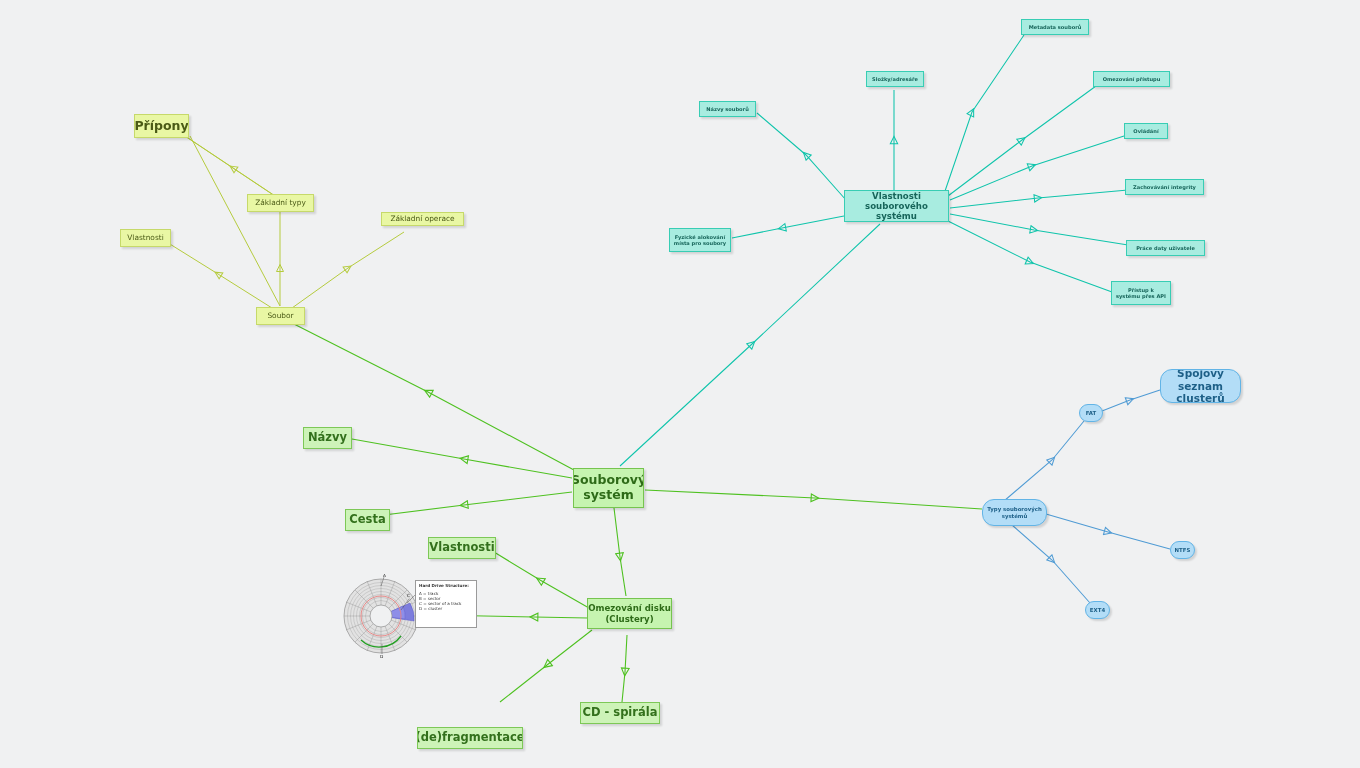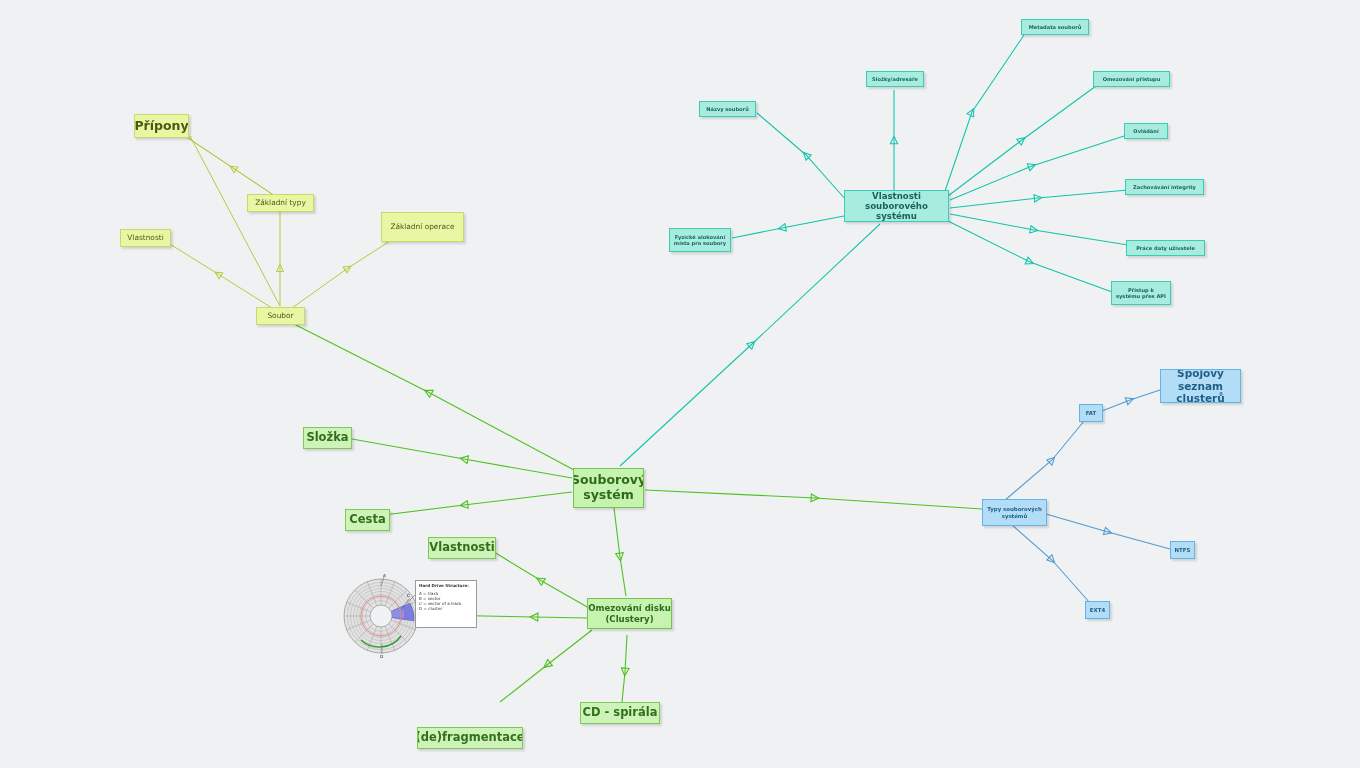--- a/index.html
+++ b/index.html
@@ -33,21 +33,21 @@
     border-width: 1px;
     box-shadow: 2px 2px 2px rgba(0,0,0,0.13);
     white-space: pre-line;
     overflow: hidden;
   }
   
   .t-yellow { background: #e9f7a4; border-color: #c6d96a; color: #4a5a16; }
   .t-green  { background: #c6f4b0; border-color: #76c44f; color: #2e6b18; }
   .t-greenl { background: #cdf3b8; border-color: #7dc857; color: #33701c; }
   .t-teal   { background: #a8ece0; border-color: #38cdb4; color: #17655a; }
-  .t-blue   { background: #b3ddf7; border-color: #62b4e6; color: #1d5f87; }
+  .t-blue   { background: #b3ddf7; border-color: #62b4e6; color: #1d5f87; border-radius: 12px; }
 
   .hdd-wrap {
     position: absolute;
     left: 341px; top: 572px;
     width: 138px; height: 88px;
   }
   .hdd-legend {
     position: absolute;
     left: 74px; top: 8px;
     width: 62px; height: 48px;
@@ -130,35 +130,35 @@
   </div>
 
   <div class="node t-yellow" style="left:247px; top:194px; width:67px; height:18px; font-size:7.4px;">
     <span>Základní typy</span>
   </div>
 
   <div class="node t-yellow" style="left:120px; top:229px; width:51px; height:18px; font-size:7.4px;">
     <span>Vlastnosti</span>
   </div>
 
-  <div class="node t-yellow" style="left:381px; top:212px; width:83px; height:30px; font-size:7.4px;">
+  <div class="node t-yellow" style="left:381px; top:212px; width:83px; height:14px; font-size:7.4px;">
     <span>Základní operace</span>
   </div>
 
   <div class="node t-yellow" style="left:256px; top:307px; width:49px; height:18px; font-size:7.4px;">
     <span>Soubor</span>
   </div>
 
   <div class="node t-green" style="left:573px; top:468px; width:71px; height:40px; font-size:12.5px; font-weight:bold;">
     <span>Souborový
 systém</span>
   </div>
 
   <div class="node t-greenl" style="left:303px; top:427px; width:49px; height:22px; font-size:11.5px; font-weight:bold;">
-    <span>Složka</span>
+    <span>Názvy</span>
   </div>
 
   <div class="node t-greenl" style="left:307px; top:509px; width:45px; height:22px; font-size:11.5px; font-weight:bold;margin-left:38px;">
     <span>Cesta</span>
   </div>
 
   <div class="node t-green" style="left:587px; top:598px; width:85px; height:31px; font-size:8.6px; font-weight:bold;">
     <span>Omezování disku
 (Clustery)</span>
   </div>

